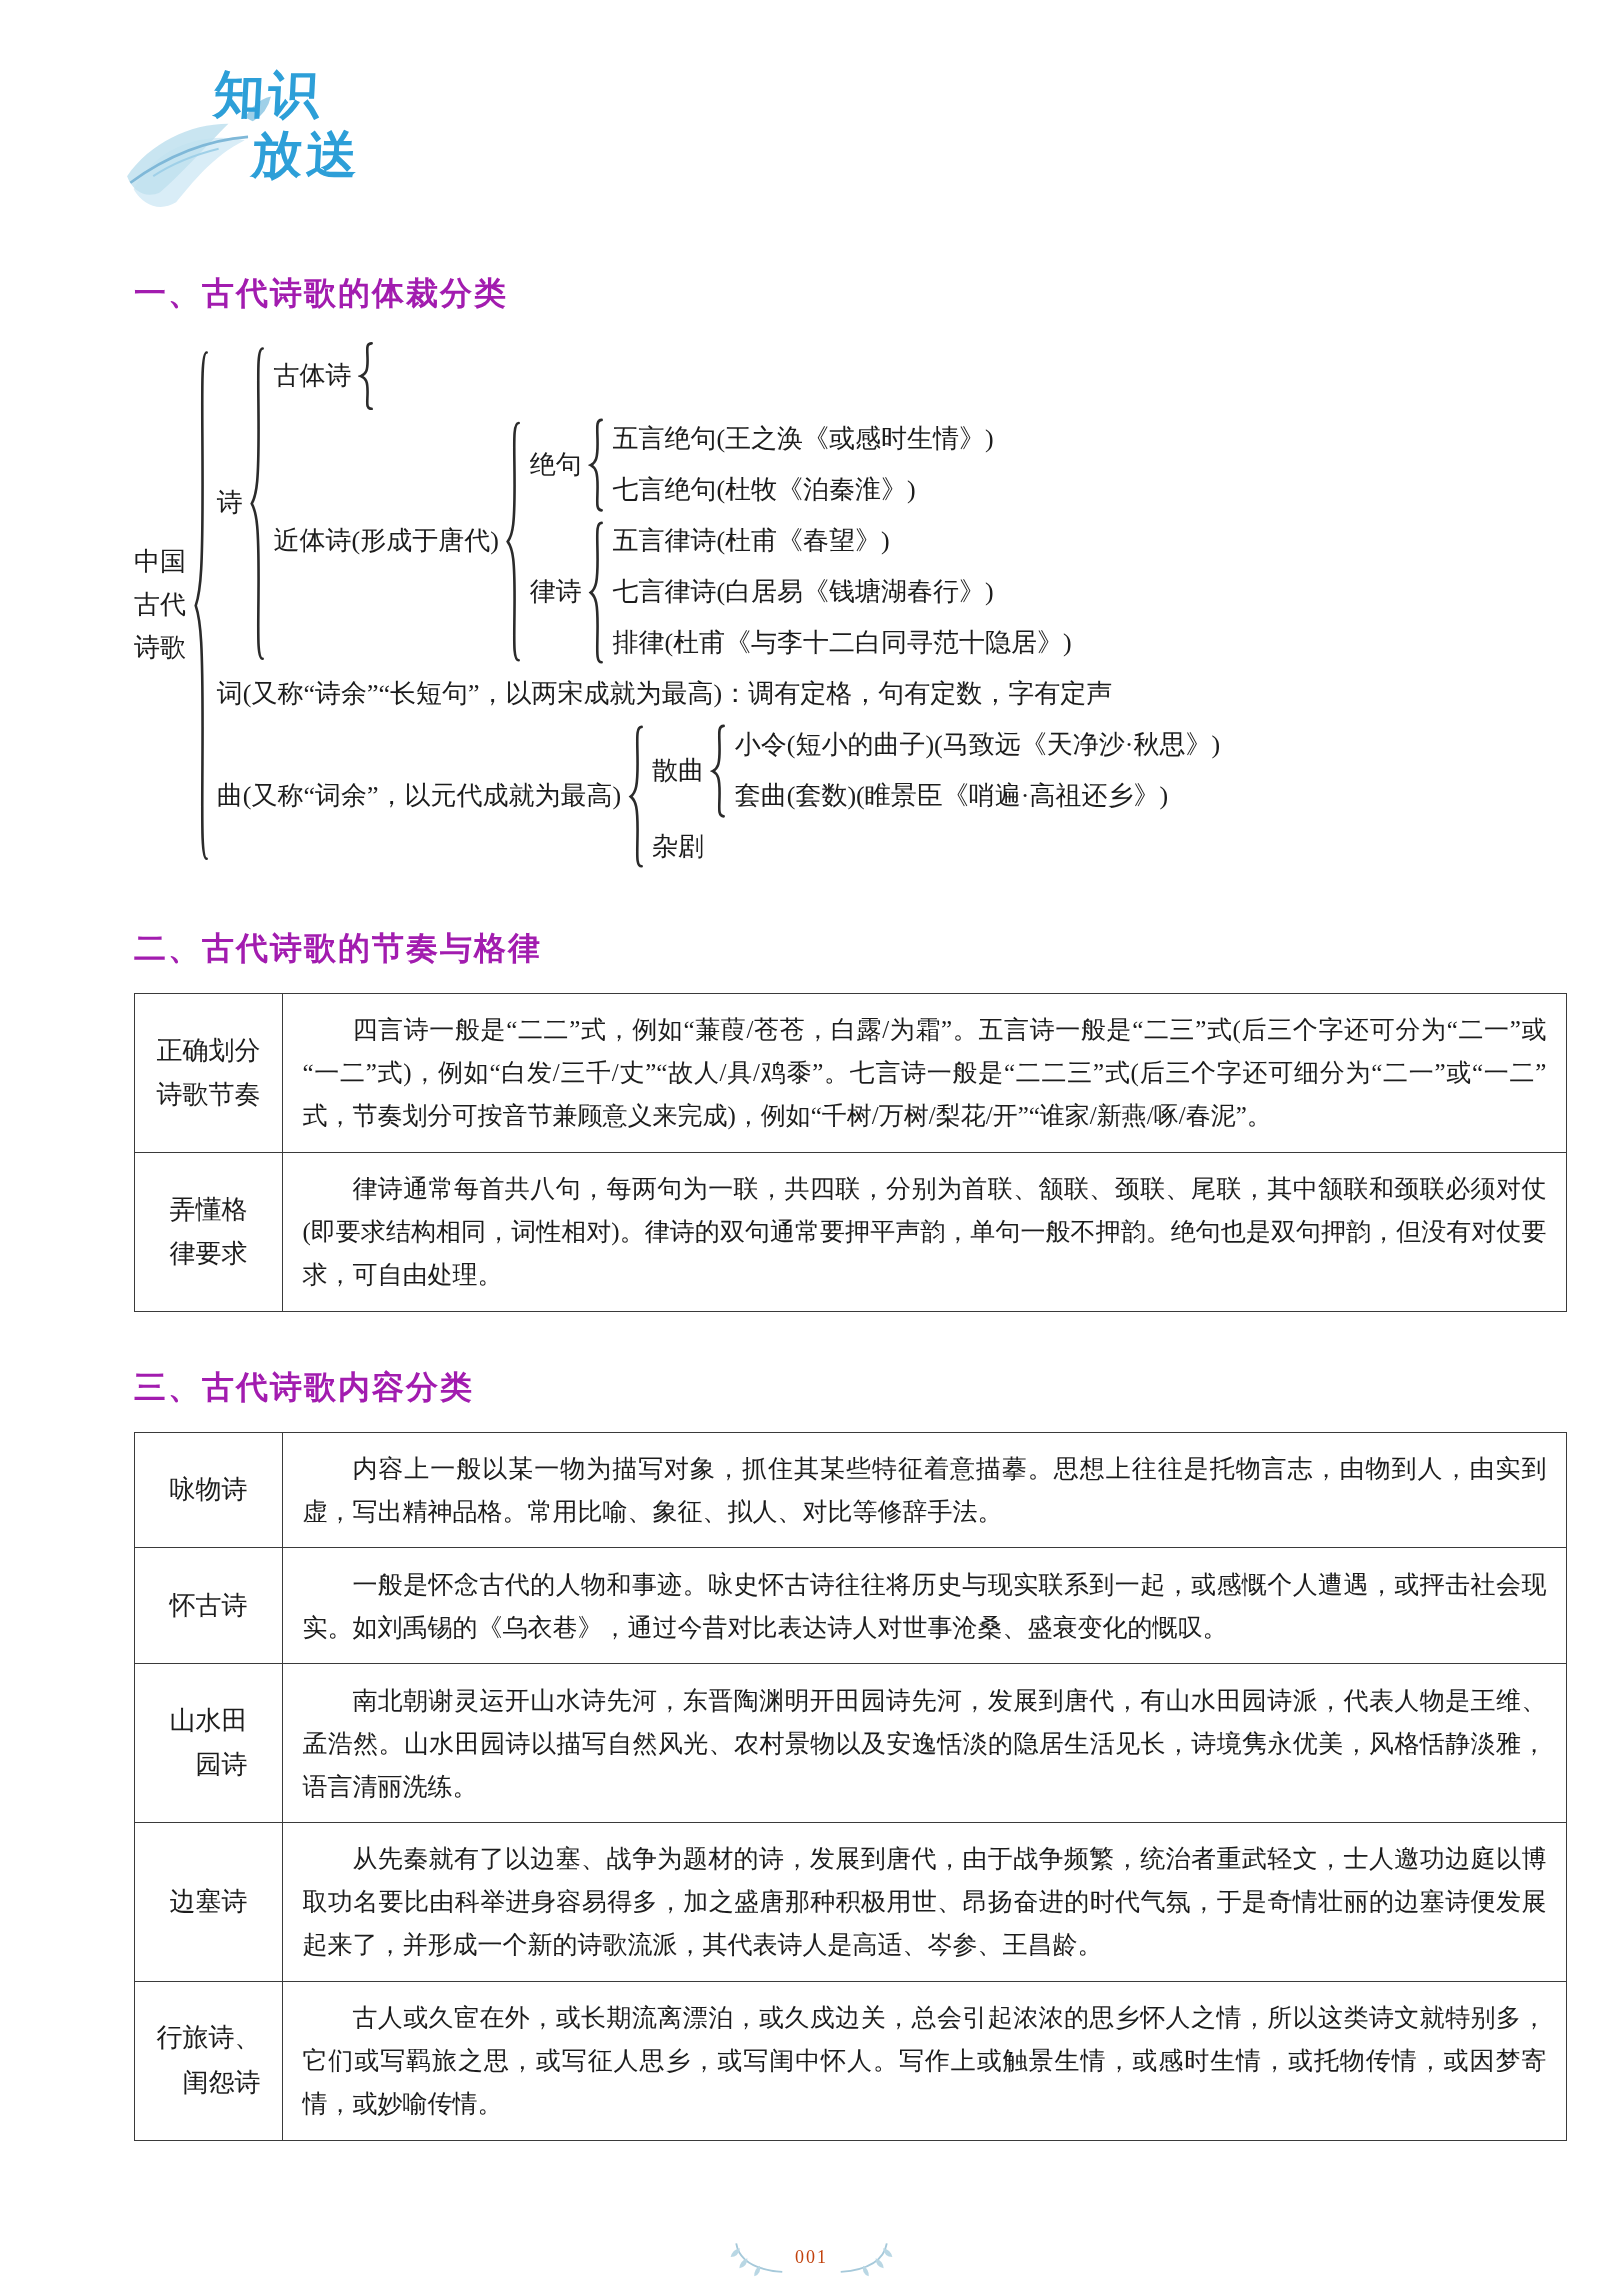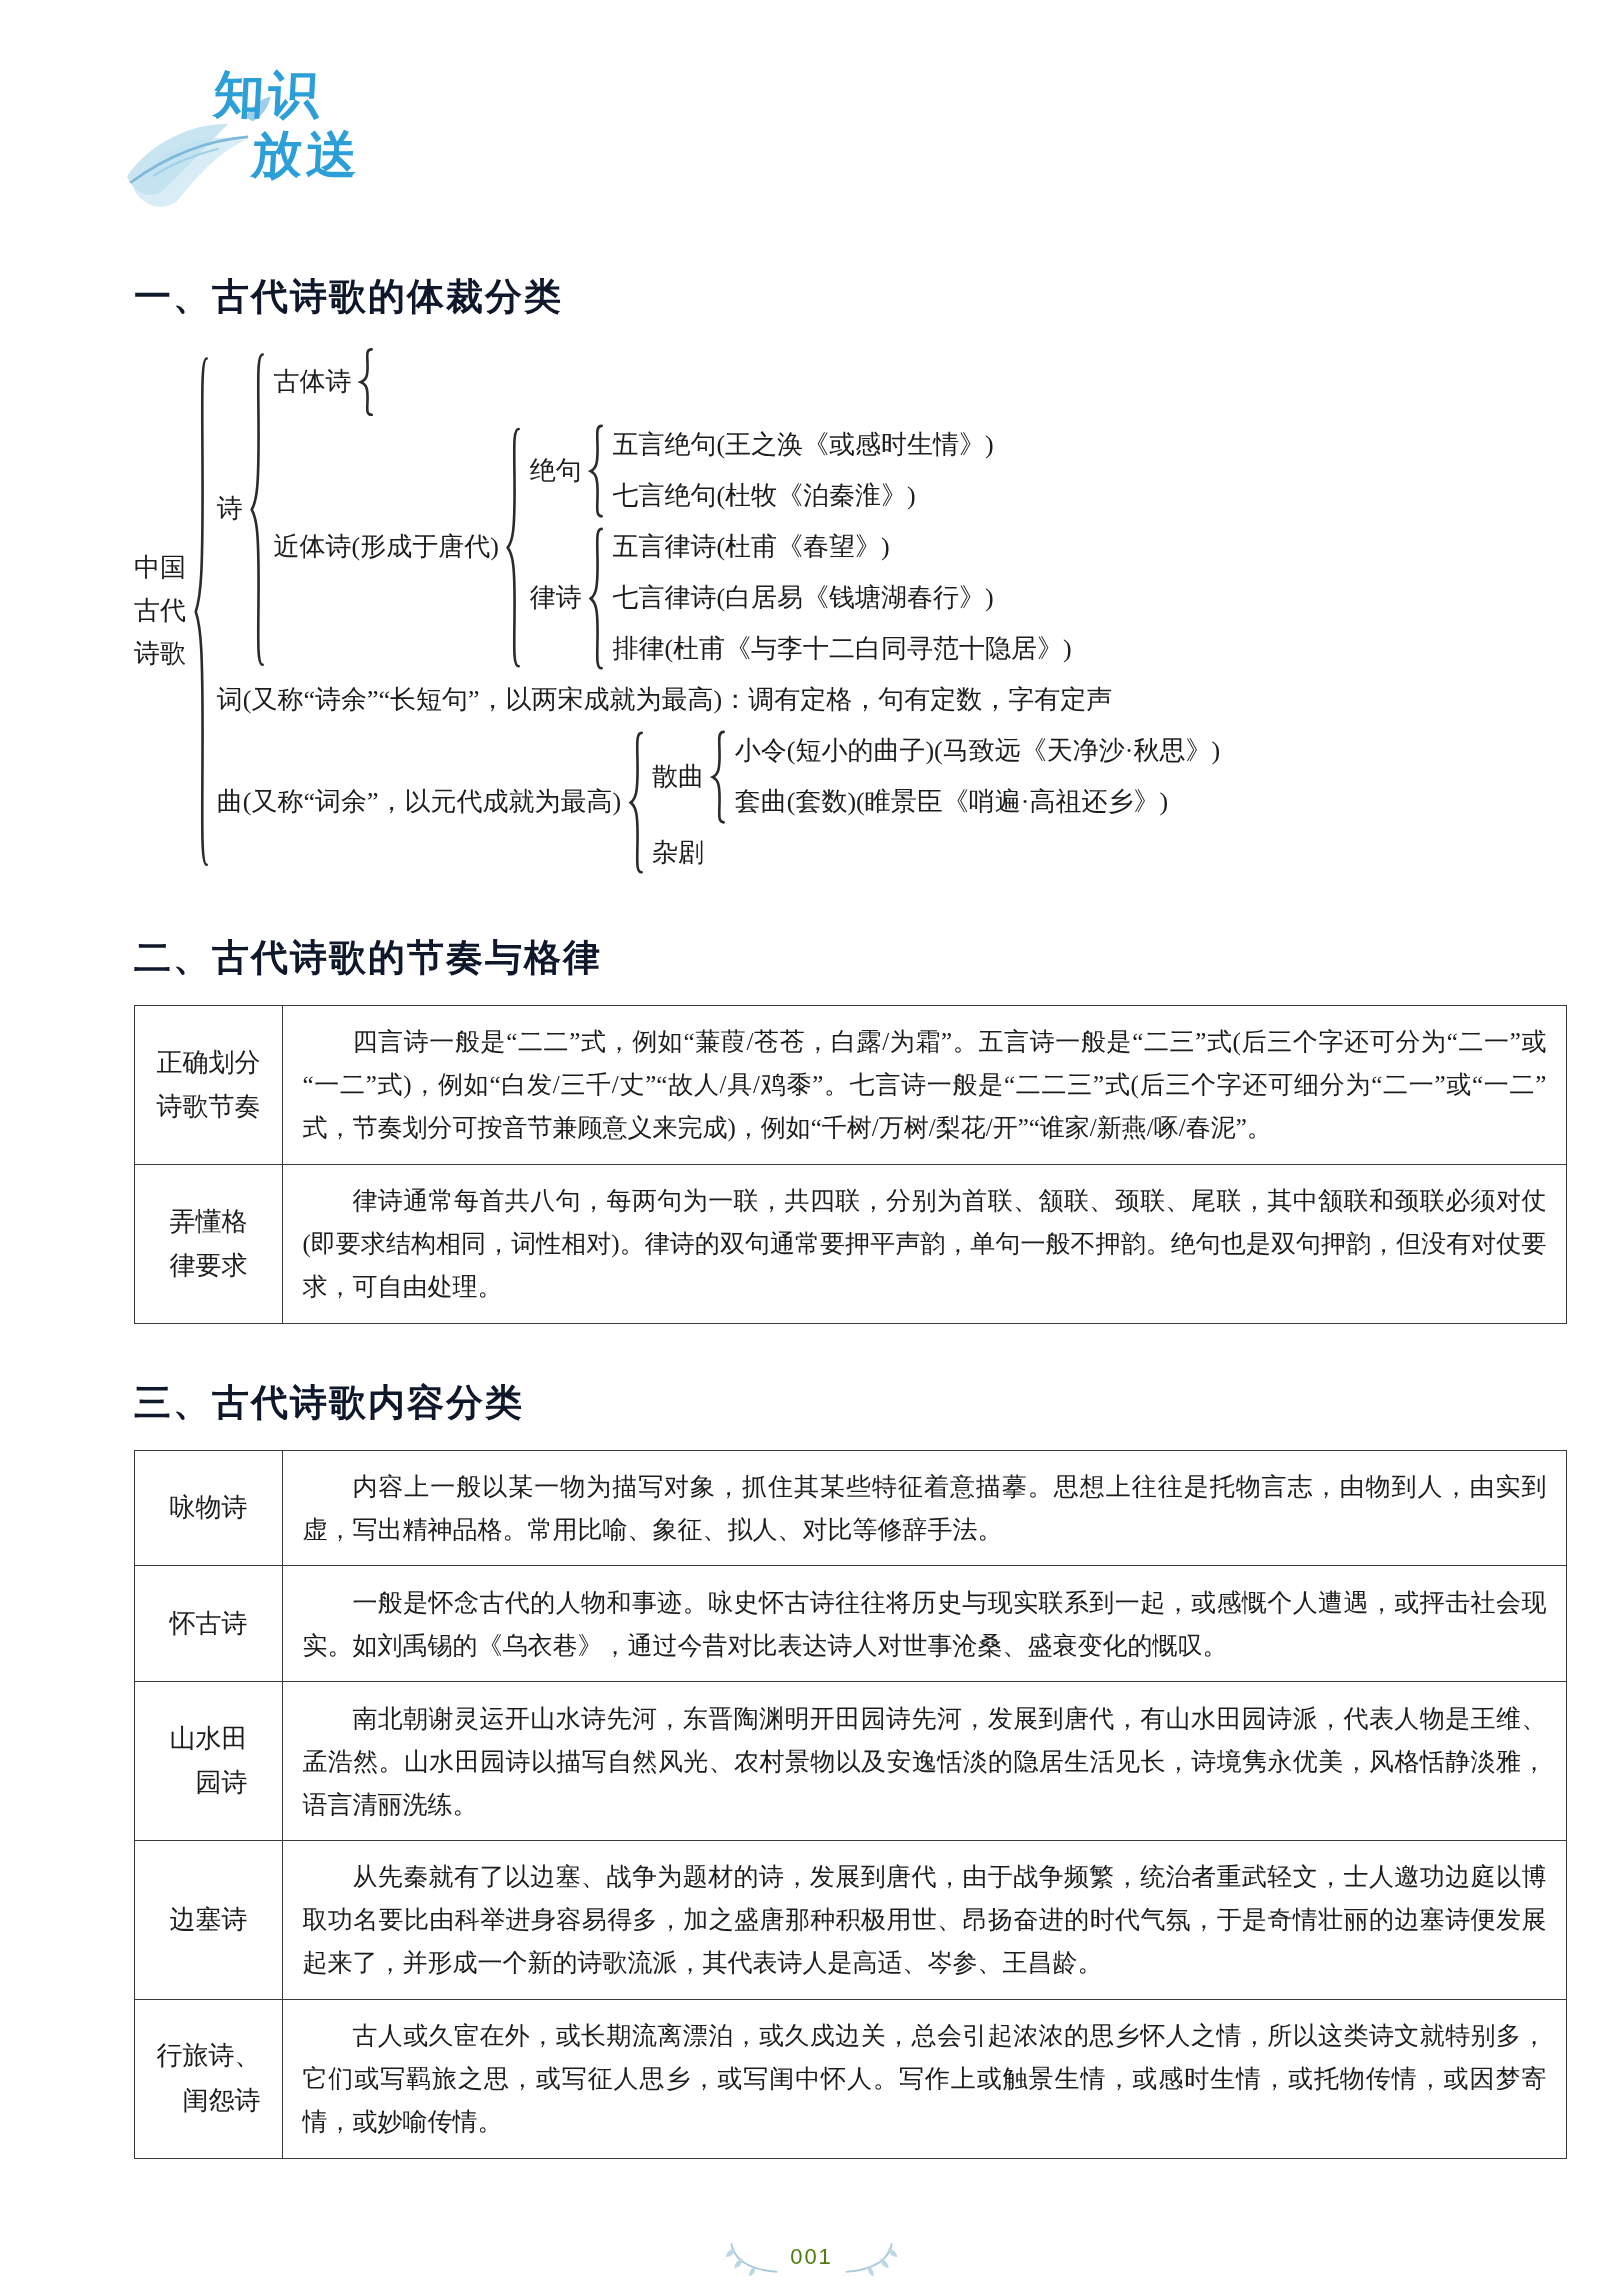--- a/index.html
+++ b/index.html
@@ -22,21 +22,21 @@
   .logo-text .l1, .logo-text .l2 {
     font-family: "Liberation Serif", serif;
     font-weight: bold; font-size: 51px; line-height: 1.18;
     color: #2d9fd8; letter-spacing: 3.9px;
   }
   .logo-text .l2 { margin-left: 41px; }
 
   
   .sec-title {
     font-family: "Liberation Sans", sans-serif;
-    font-weight: bold; font-size: 37px; color: #0f172a;
+    font-weight: bold; font-size: 32px; color: #a21caf;
     letter-spacing: 2px; margin: 54px 0 22px 0;
   }
   .sec-title.first { margin-top: 43px; }
 
   
   .tree { font-size: 26px; line-height: 1.25; }
   .trow { display: flex; align-items: center; }
   .tcol { display: flex; flex-direction: column; justify-content: center; }
   .tlabel { white-space: nowrap; margin: 0 6.5px 0 7.9px; }
   .tlabel.root { width: 2em; white-space: normal; line-height: 1.65; text-align: center; margin-left: 0; }
@@ -58,21 +58,21 @@
   .tbl-body {
     flex: 1 1 auto; padding: 14.4px 19.6px; line-height: 43px;
     text-align: justify; text-indent: 2em;
   }
 
   
   .footer {
     position: absolute; left: 0; right: 0; bottom: 17px;
     display: flex; align-items: center; justify-content: center; gap: 9.2px;
   }
-  .pageno { font-family: Liberation Sans, sans-serif; font-size: 22px; color: #4d7c0f; letter-spacing: 2px; }
+  .pageno { font-family: Liberation Serif, serif; font-size: 18px; color: #c2410c; letter-spacing: 2px; }
   .laurel { width: 56px; height: 42px; }
 </style>
 </head>
 <body>
 
 <div class="page">
 
   <div class="logo">
     <svg class="logo-art" viewBox="0 0 260 220" aria-hidden="true">
       <path d="M30 170 C60 110 130 80 200 95 C150 120 120 160 95 190 C70 205 45 195 30 170 Z" fill="#d9edf7"></path>

